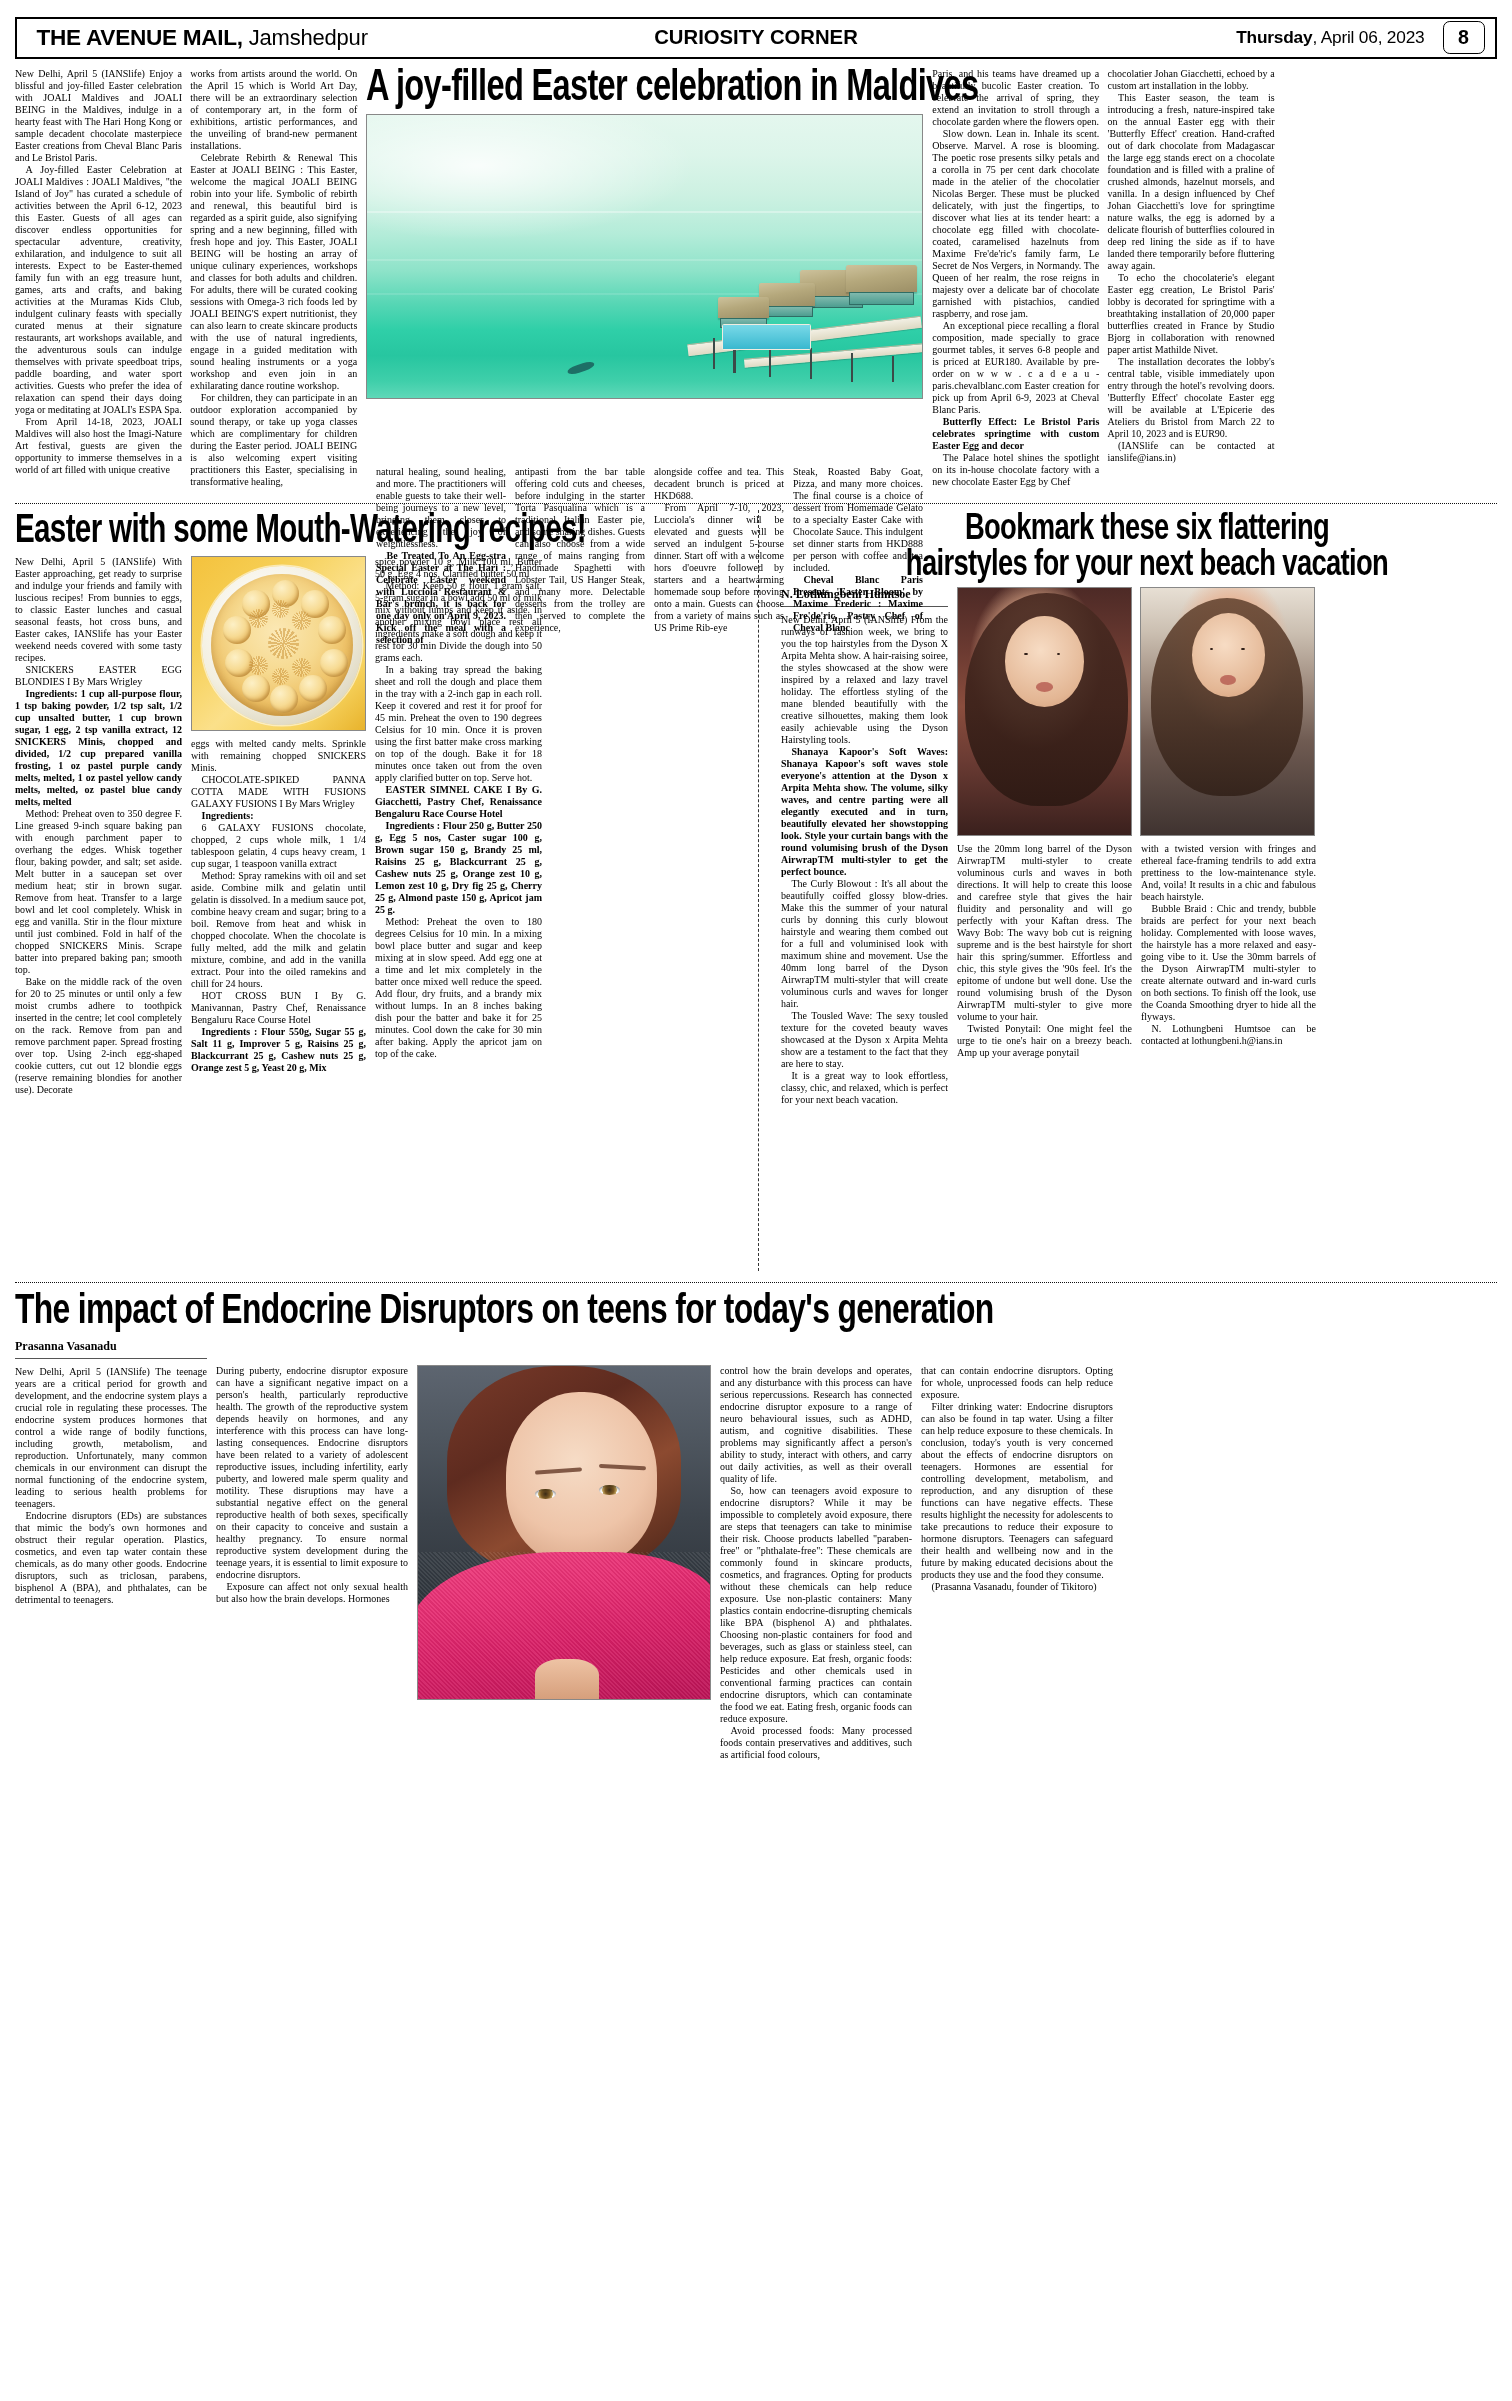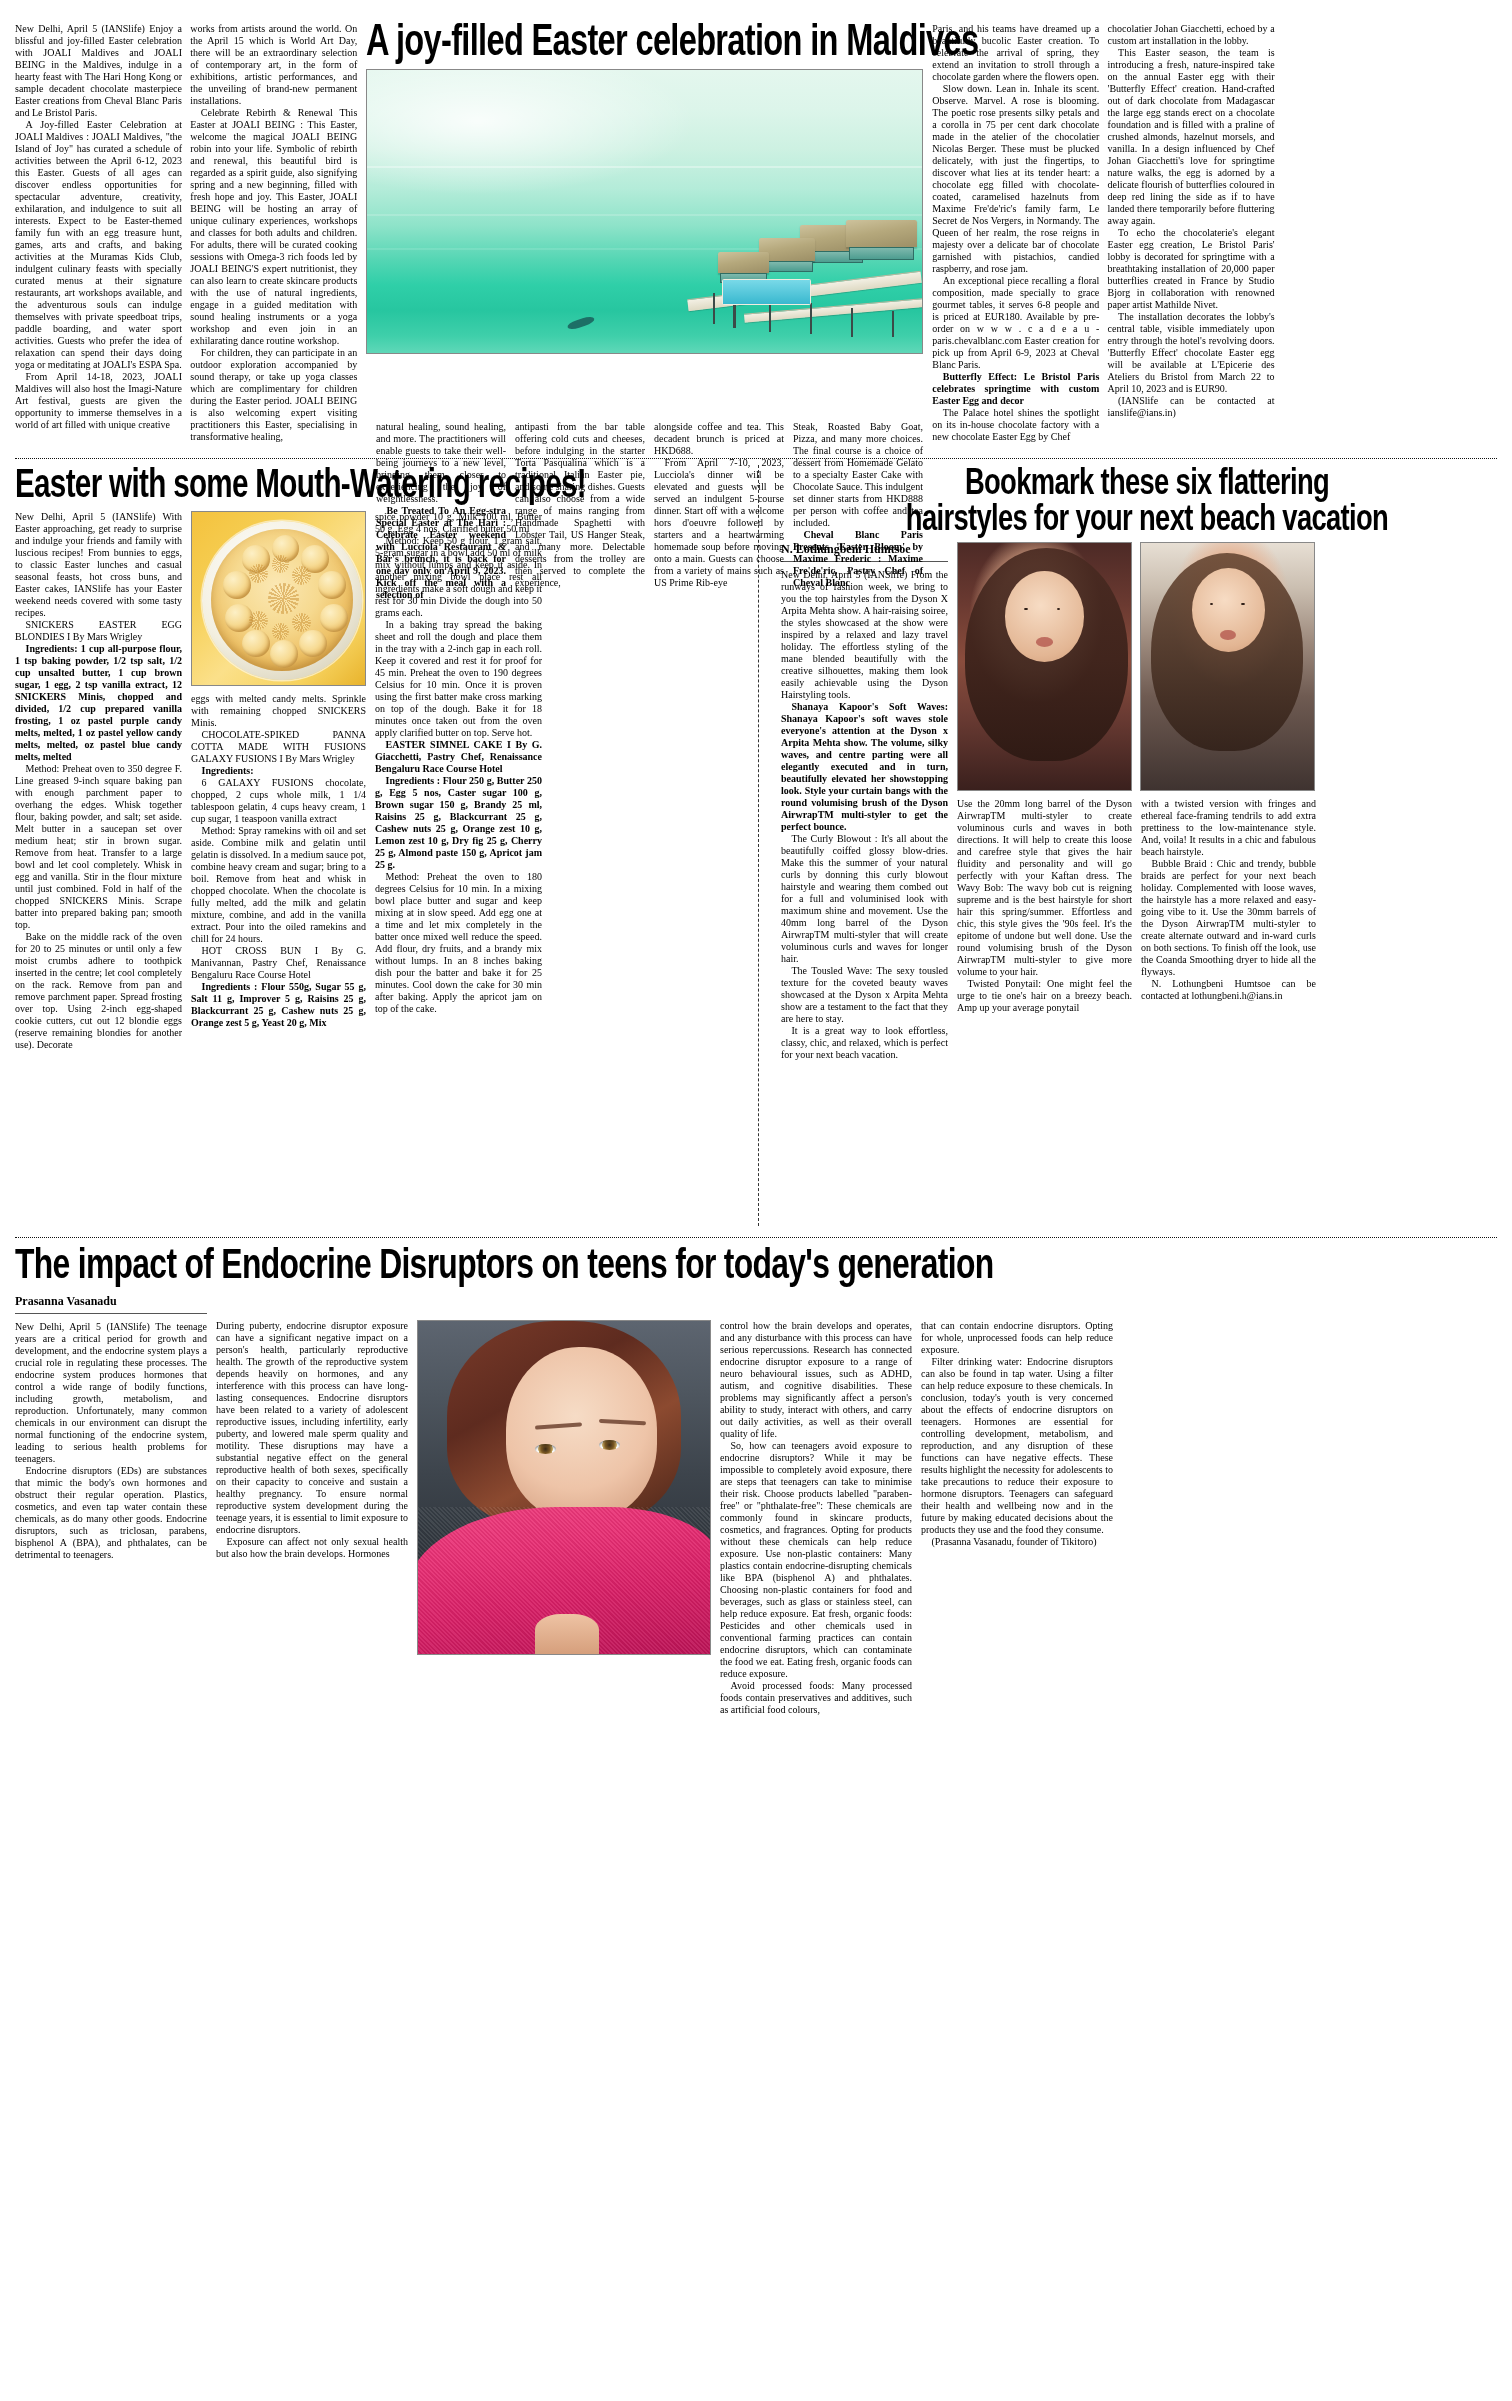--- a/index.html
+++ b/index.html
@@ -248,20 +248,29 @@
   }
 
   
   .flexrow{ display:flex; }
 </style>
 </head>
 <body>
 
 <div class="page">
 
+  <div class="masthead">
+    <span class="mh-title">THE AVENUE MAIL,</span>
+    <span class="mh-city">Jamshedpur</span>
+    <span class="mh-section">CURIOSITY CORNER</span>
+    <div class="mh-right">
+      <span class="mh-date"><b>Thursday</b><span>, April 06, 2023</span></span>
+      <span class="mh-pageno">8</span>
+    </div>
+  </div>
 
   <div style="position:relative;">
 
     <div class="flexrow" style="align-items:flex-start;">
 
       <div class="col bodytxt" style="width:167px; padding-top:6.8px;">
         <p class="noind"><span class="lead">New Delhi, April 5 (IANSlife) Enjoy a blissful and joy-filled Easter celebration with JOALI Maldives and JOALI BEING in the Maldives, indulge in a hearty feast with The Hari Hong Kong or sample decadent chocolate masterpiece Easter creations from Cheval Blanc Paris and Le Bristol Paris.</span></p>
         <p>A Joy-filled Easter Celebration at JOALI Maldives : JOALI Maldives, "the Island of Joy" has curated a schedule of activities between the April 6-12, 2023 this Easter. Guests of all ages can discover endless opportunities for spectacular adventure, creativity, exhilaration, and indulgence to suit all interests. Expect to be Easter-themed family fun with an egg treasure hunt, games, arts and crafts, and baking activities at the Muramas Kids Club, indulgent culinary feasts with specially curated menus at their signature restaurants, art workshops available, and the adventurous souls can indulge themselves with private speedboat trips, paddle boarding, and water sport activities. Guests who prefer the idea of relaxation can spend their days doing yoga or meditating at JOALI's ESPA Spa.</p>
         <p>From April 14-18, 2023, JOALI Maldives will also host the Imagi-Nature Art festival, guests are given the opportunity to immerse themselves in a world of art filled with unique creative</p>
       </div>

